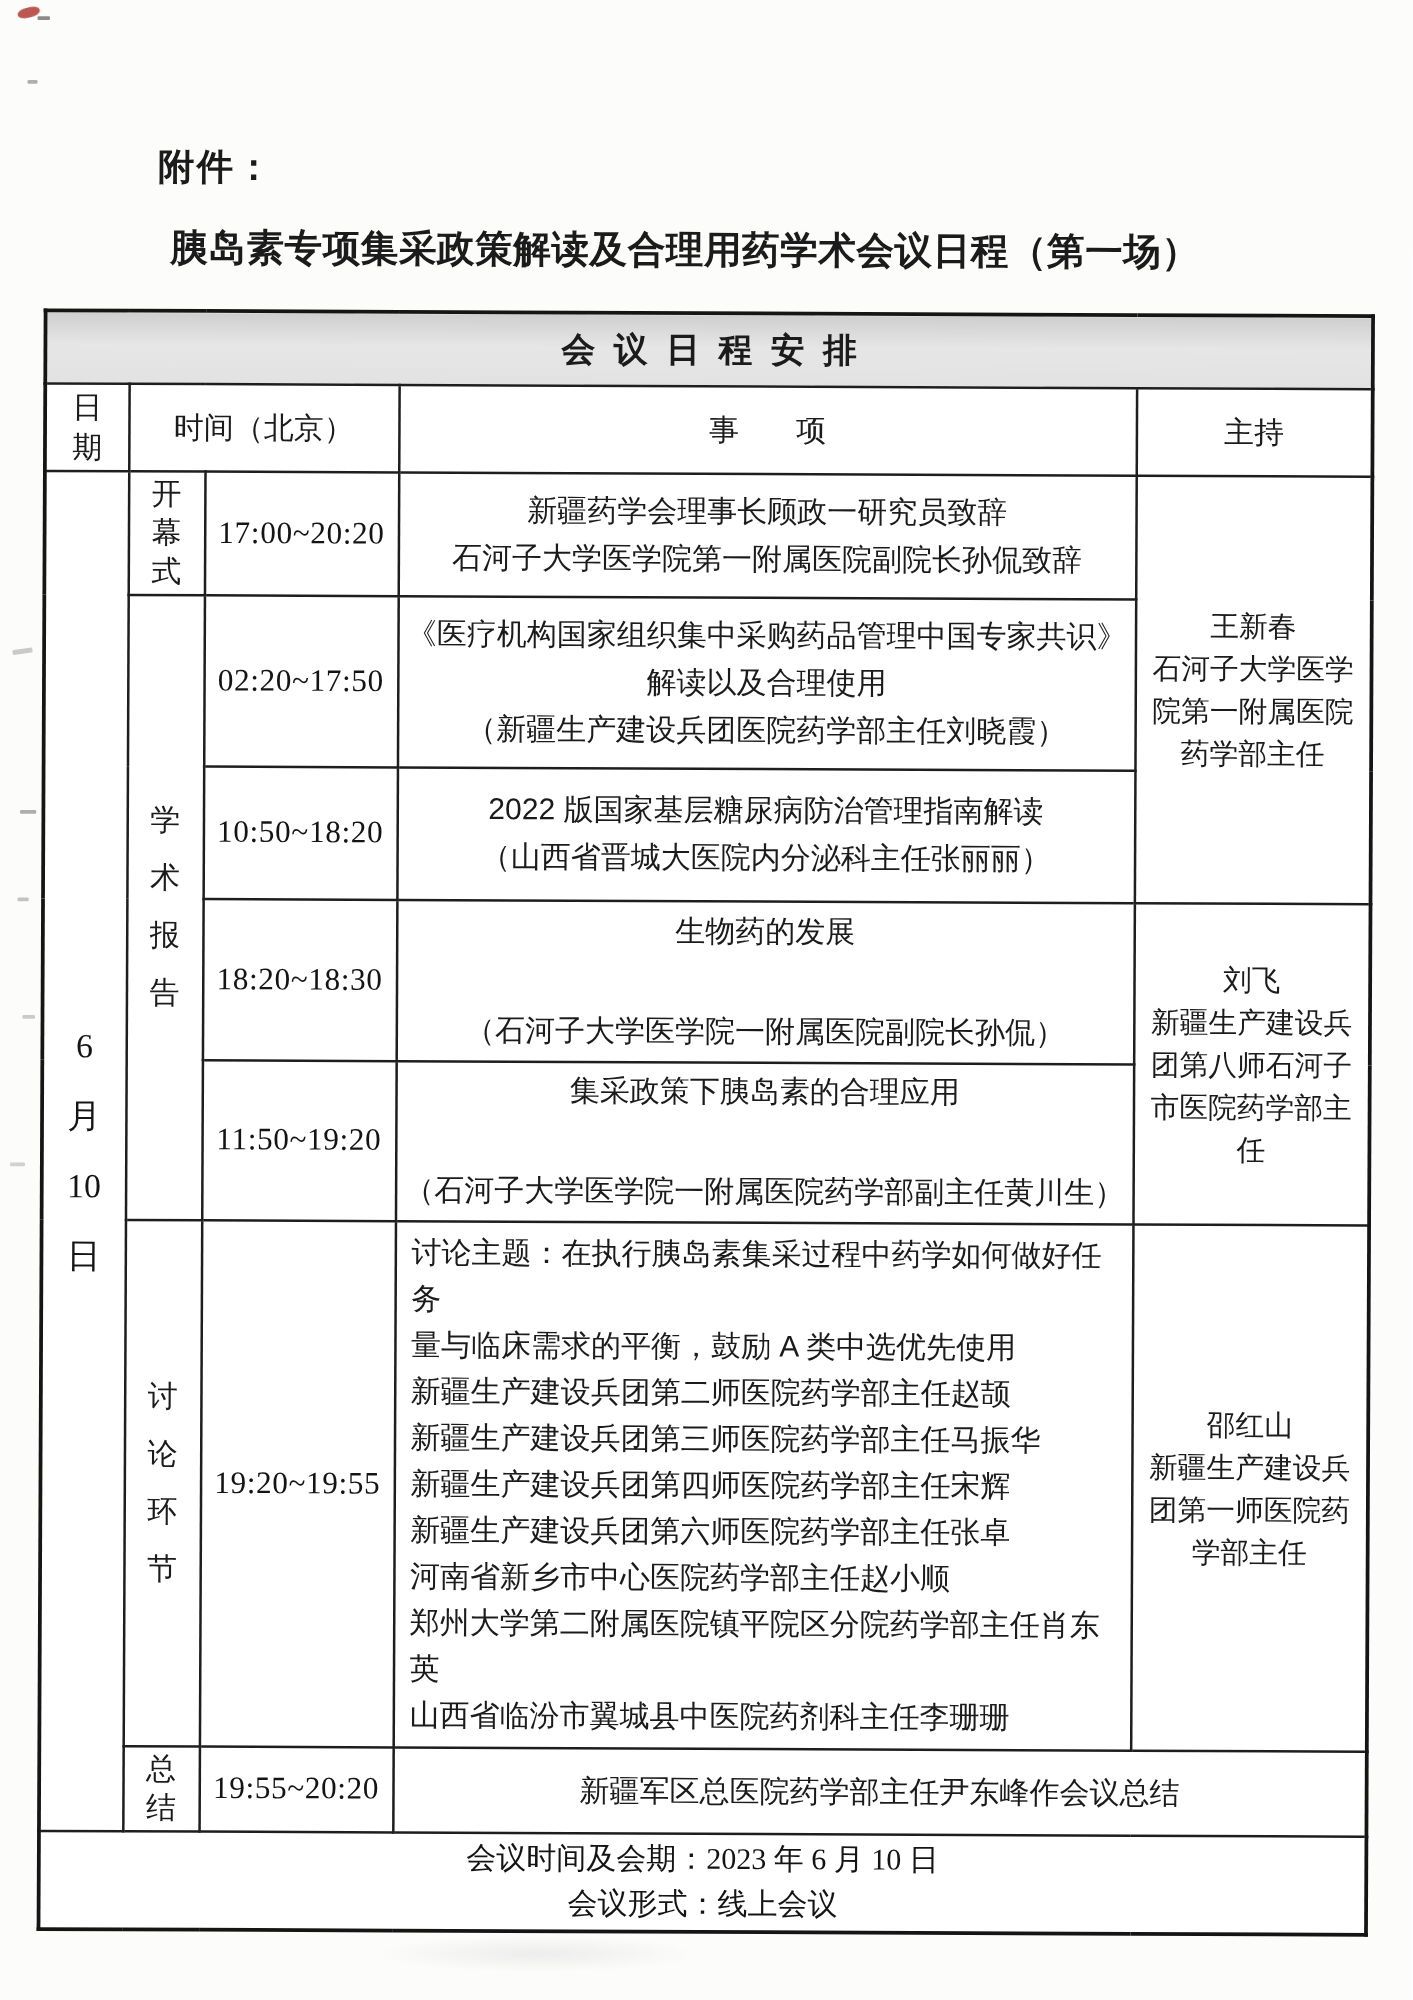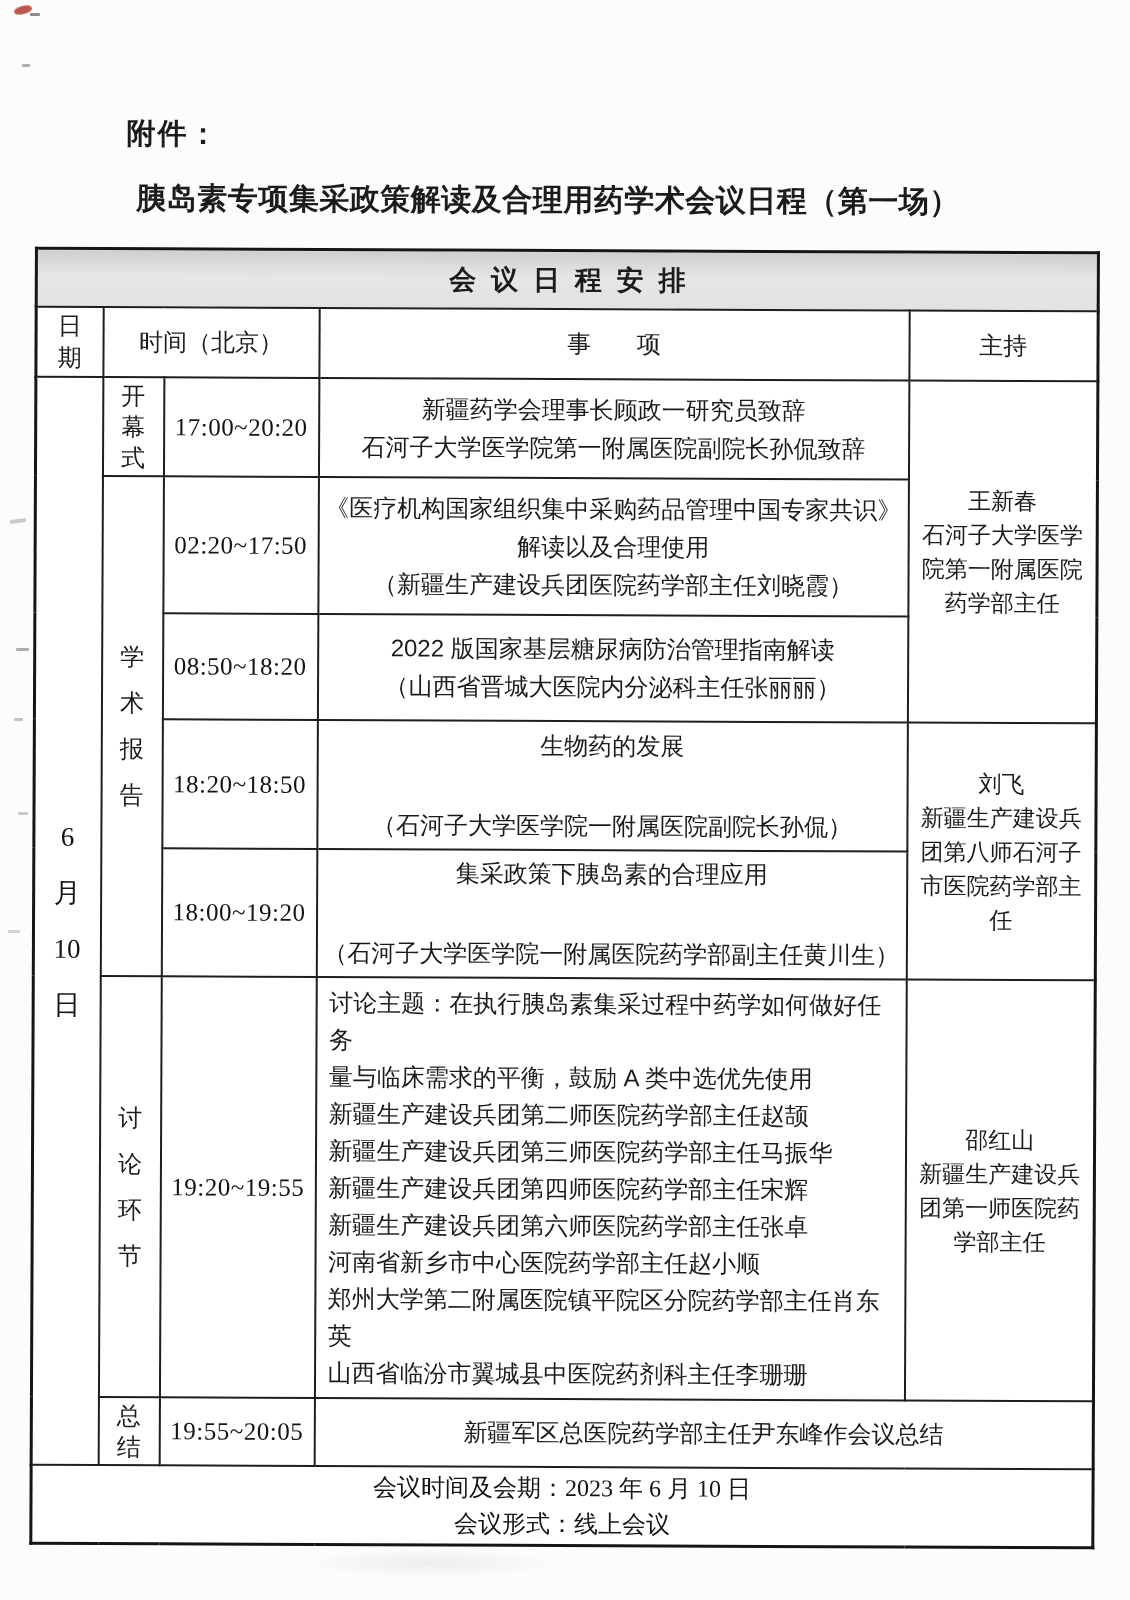--- a/index.html
+++ b/index.html
@@ -163,37 +163,37 @@
           <td class="sec lh46" rowspan="4">学
 术
 报
 告</td>
           <td class="time">02:20~17:50</td>
           <td class="item">《医疗机构国家组织集中采购药品管理中国专家共识》
 解读以及合理使用
 （新疆生产建设兵团医院药学部主任刘晓霞）</td>
         </tr>
         <tr class="r3">
-          <td class="time">08:50~18:20</td>
+          <td class="time">10:50~18:20</td>
           <td class="item">2022 版国家基层糖尿病防治管理指南解读
 （山西省晋城大医院内分泌科主任张丽丽）</td>
         </tr>
         <tr class="r4">
-          <td class="time">18:20~18:50</td>
+          <td class="time">18:20~18:30</td>
           <td class="item gapped">生物药的发展
 
 （石河子大学医学院一附属医院副院长孙侃）</td>
           <td class="host" rowspan="2">刘飞
 新疆生产建设兵
 团第八师石河子
 市医院药学部主
 任</td>
         </tr>
         <tr class="r5">
-          <td class="time">18:00~19:20</td>
+          <td class="time">11:50~19:20</td>
           <td class="item gapped">集采政策下胰岛素的合理应用
 
 （石河子大学医学院一附属医院药学部副主任黄川生）</td>
         </tr>
         <tr class="r6">
           <td class="sec lh46">讨
 论
 环
 节</td>
           <td class="time">19:20~19:55</td>
@@ -207,21 +207,21 @@
 郑州大学第二附属医院镇平院区分院药学部主任肖东英
 山西省临汾市翼城县中医院药剂科主任李珊珊</td>
           <td class="host">邵红山
 新疆生产建设兵
 团第一师医院药
 学部主任</td>
         </tr>
         <tr class="r7">
           <td class="sec lh30">总
 结</td>
-          <td class="time">19:55~20:05</td>
+          <td class="time">19:55~20:20</td>
           <td class="summary" colspan="2">新疆军区总医院药学部主任尹东峰作会议总结</td>
         </tr>
         <tr>
           <td class="footer" colspan="5">会议时间及会期：2023 年 6 月 10 日
 会议形式：线上会议</td>
         </tr>
       </tbody>
         </table>
     </div>
   </div>

